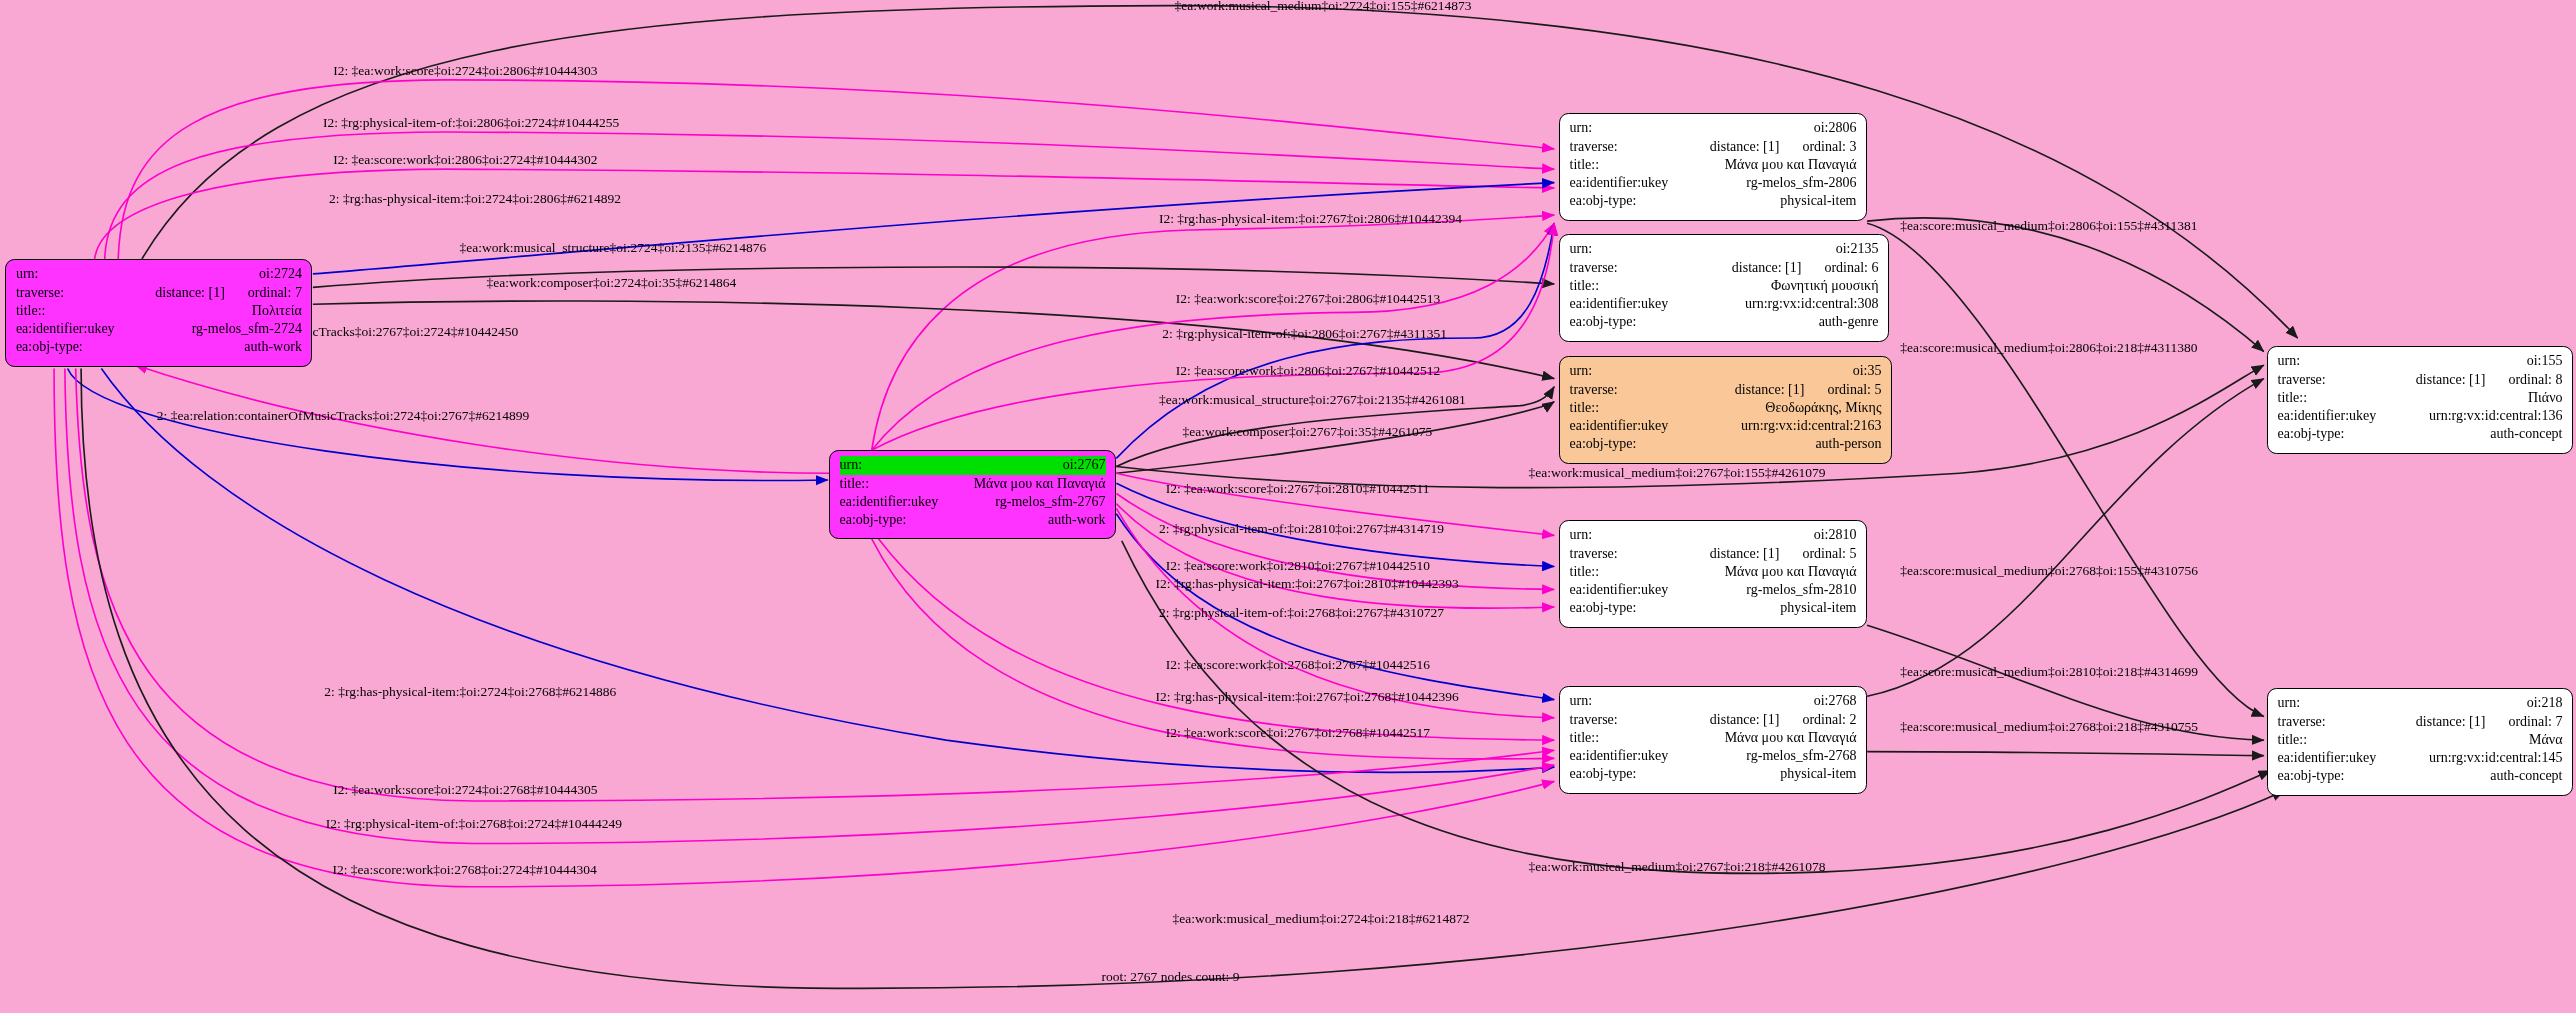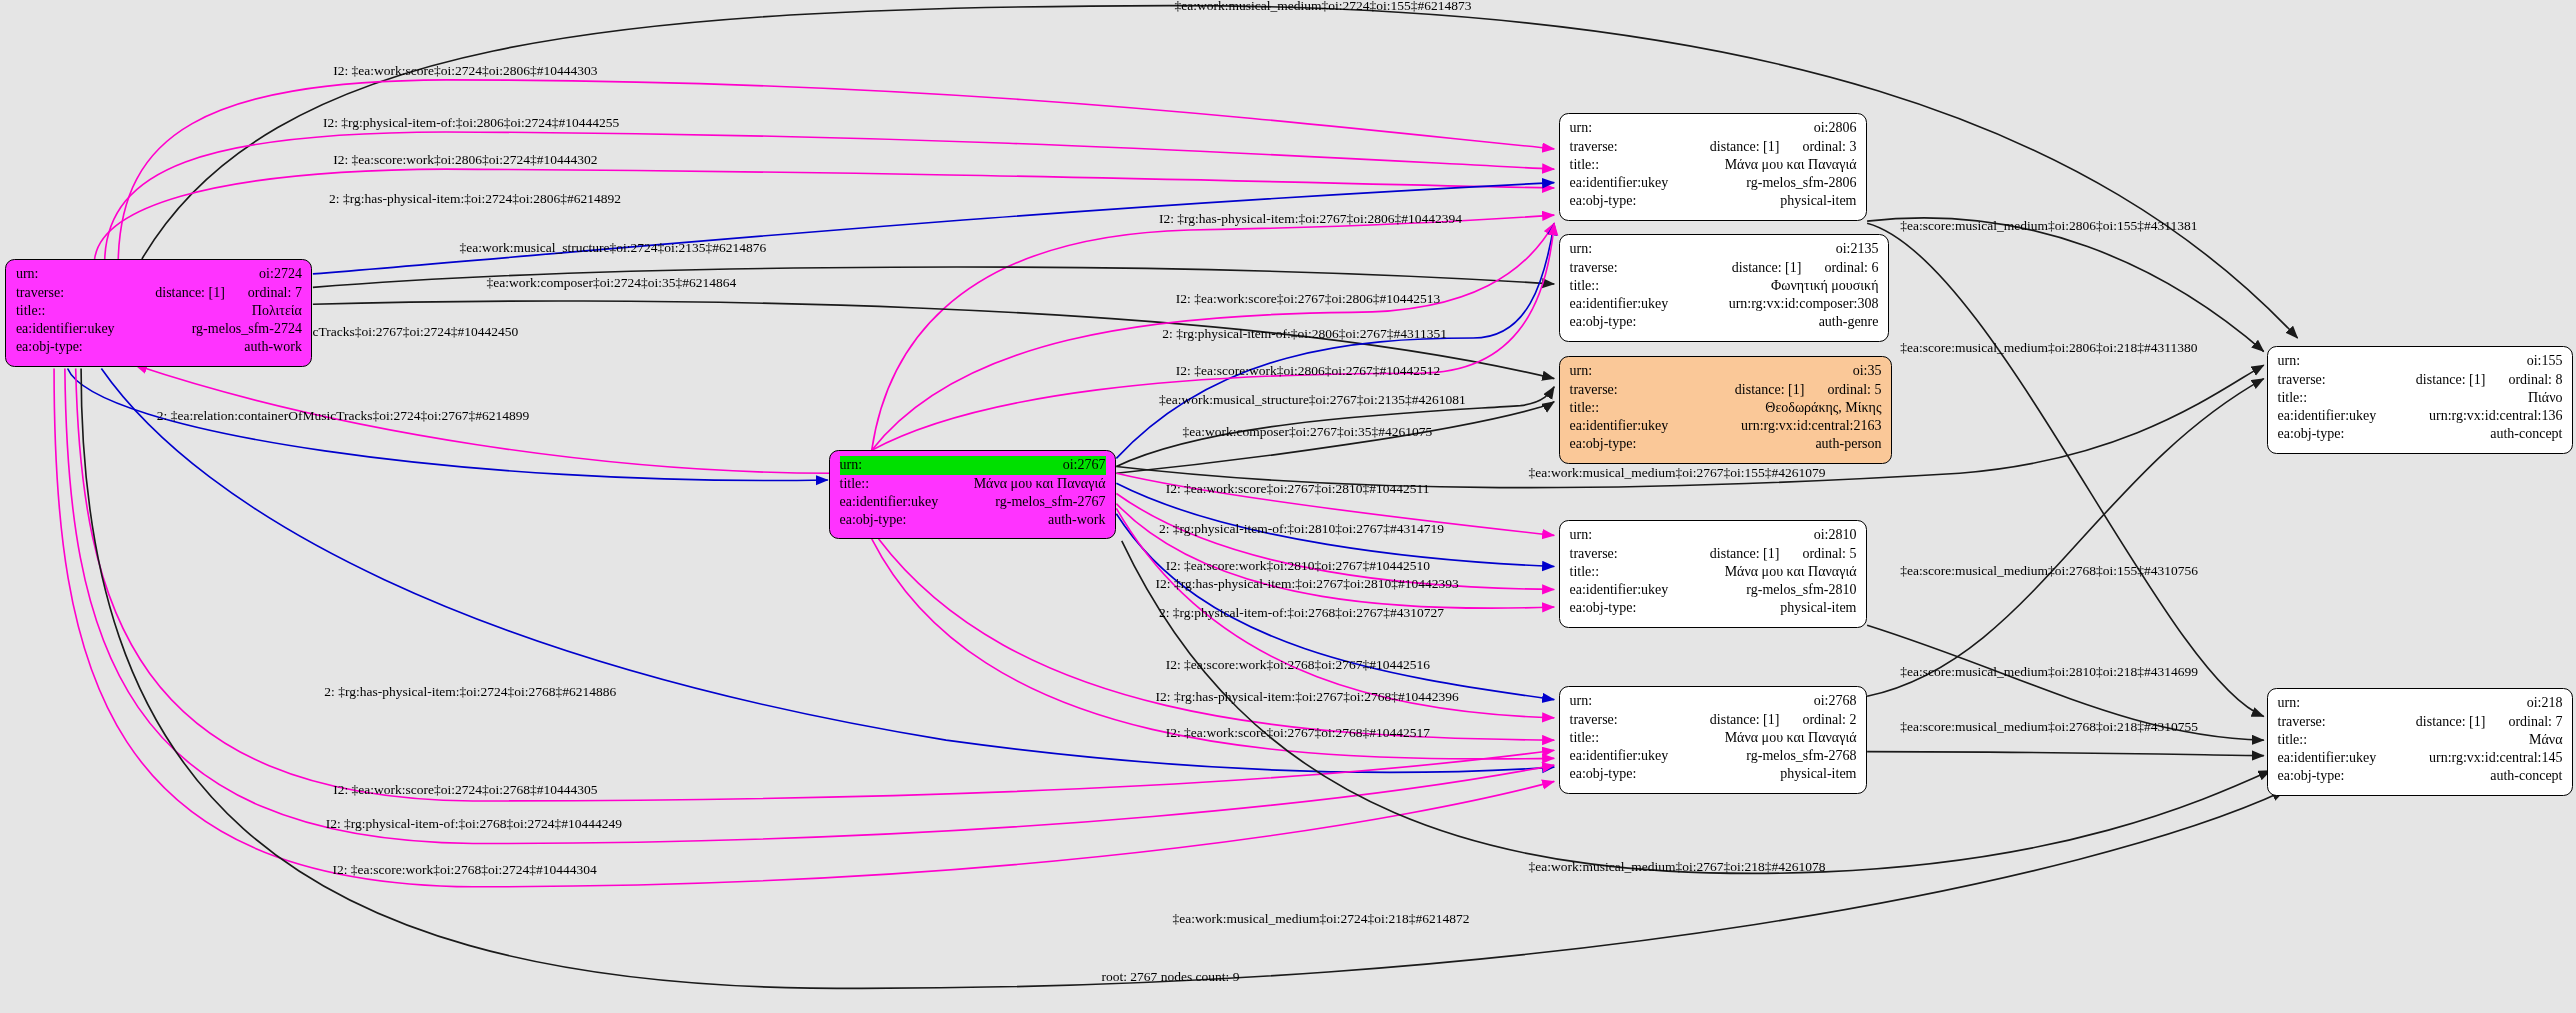--- a/index.html
+++ b/index.html
@@ -8,21 +8,21 @@
     background: #ffffff;
   }
   body {
     font-family: "Liberation Serif", "DejaVu Serif", serif;
   }
   #graph-root {
     position: relative;
     width: 2576px;
     height: 1014px;
     overflow: hidden;
-    background: #e5e5e5;
+    background: #f9a8d4;
   }
   svg.graph-canvas {
     position: absolute;
     left: 0;
     top: 0;
     width: 2576px;
     height: 1014px;
   }
   .edge-path {
     fill: none;
@@ -244,21 +244,21 @@
         <div class="node-row">
           <span class="node-key">traverse:</span>
           <span class="node-val"><span><span>distance: [1]</span><span class="ord">ordinal: 6</span></span></span>
         </div>
         <div class="node-row">
           <span class="node-key">title::</span>
           <span class="node-val">Φωνητική μουσική</span>
         </div>
         <div class="node-row">
           <span class="node-key">ea:identifier:ukey</span>
-          <span class="node-val">urn:rg:vx:id:composer:308</span>
+          <span class="node-val">urn:rg:vx:id:central:308</span>
         </div>
         <div class="node-row">
           <span class="node-key">ea:obj-type:</span>
           <span class="node-val">auth-genre</span>
         </div>
       </div>
       <div class="node orange" style="left: 1559px; top: 356px; width: 333px; height: 108px;">
         <div class="node-row">
           <span class="node-key">urn:</span>
           <span class="node-val">oi:35</span>

